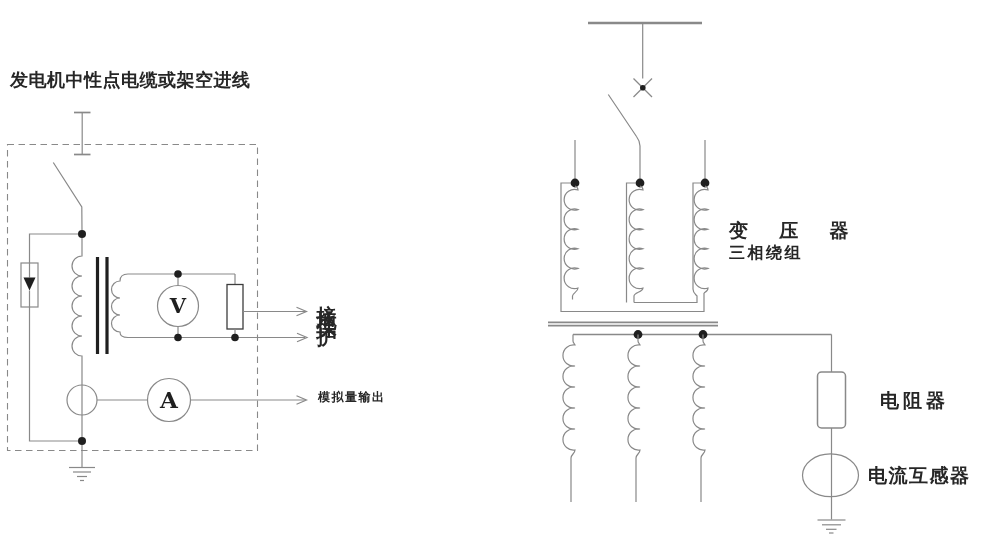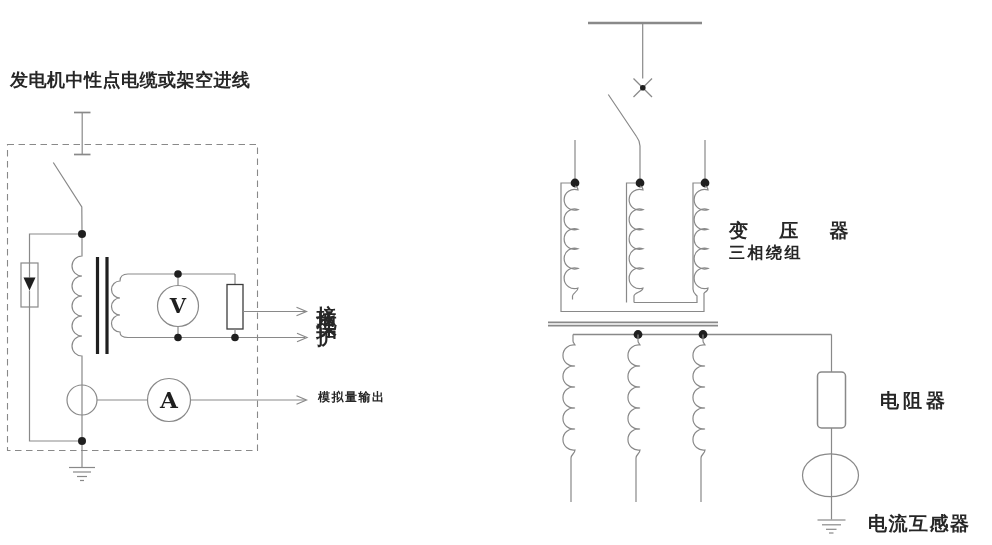--- a/index.html
+++ b/index.html
@@ -14,21 +14,21 @@
   }
   #stage svg{position:absolute;left:0;top:0;}
   .lbl{position:absolute;color:var(--text);font-weight:700;white-space:nowrap;}
   .lbl-title{left:10px;top:68px;font-size:18px;letter-spacing:0.5px;}
   .lbl-vert{left:316px;top:288px;font-size:20px;letter-spacing:7px;
             writing-mode:vertical-rl;text-orientation:upright;line-height:22px;}
   .lbl-analog{left:318px;top:389px;font-size:12px;letter-spacing:1.5px;}
   .lbl-t1{left:729px;top:218px;font-size:19px;letter-spacing:13px;}
   .lbl-t2{left:729px;top:243px;font-size:16px;letter-spacing:2.5px;}
   .lbl-res{left:859px;top:388px;font-size:19px;letter-spacing:4px;margin-left:21px;}
-  .lbl-ct{left:868px;top:463px;font-size:19px;letter-spacing:1.5px;margin-top:48px;}
+  .lbl-ct{left:868px;top:463px;font-size:19px;letter-spacing:1.5px;}
   .meter{position:absolute;text-align:center;font-family:"DejaVu Serif",serif;
          font-weight:700;color:var(--dark);}
   .meter-v{left:165px;top:293px;width:26px;font-size:21px;}
   .meter-a{left:155px;top:386px;width:28px;font-size:23px;}
   
   .ln{stroke:var(--line);stroke-width:1.2;fill:none;}
   .ln15{stroke:var(--line);stroke-width:1.5;fill:none;}
   .ln2{stroke:var(--line);stroke-width:2.4;fill:none;}
   .ln16{stroke:var(--line);stroke-width:1.7;fill:none;}
   .dash{stroke:var(--line);stroke-width:1.1;fill:none;stroke-dasharray:6.5 4.5;}

